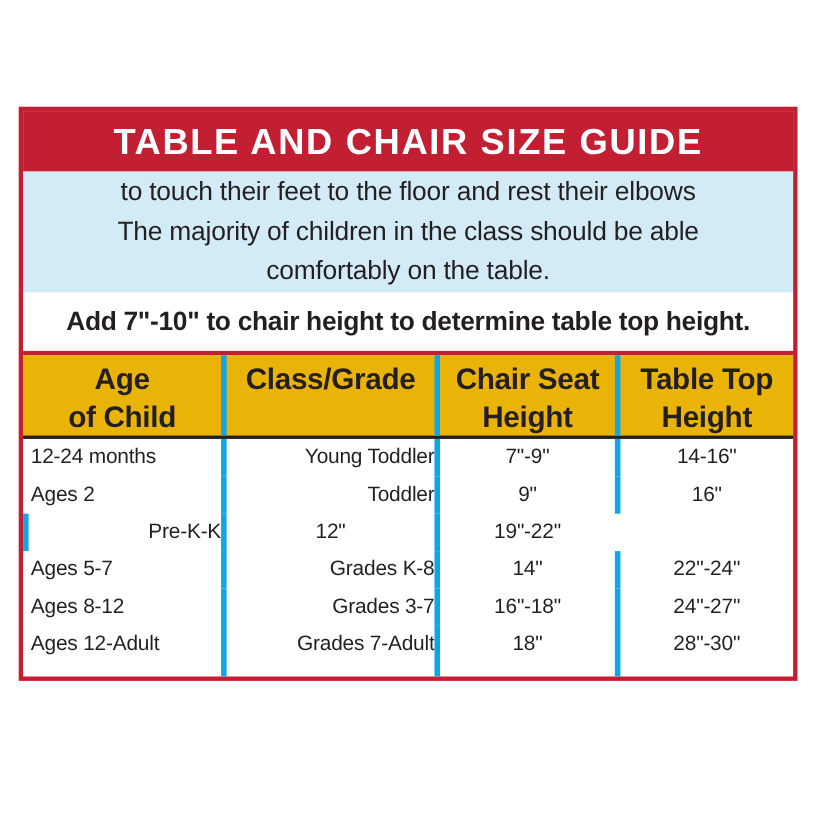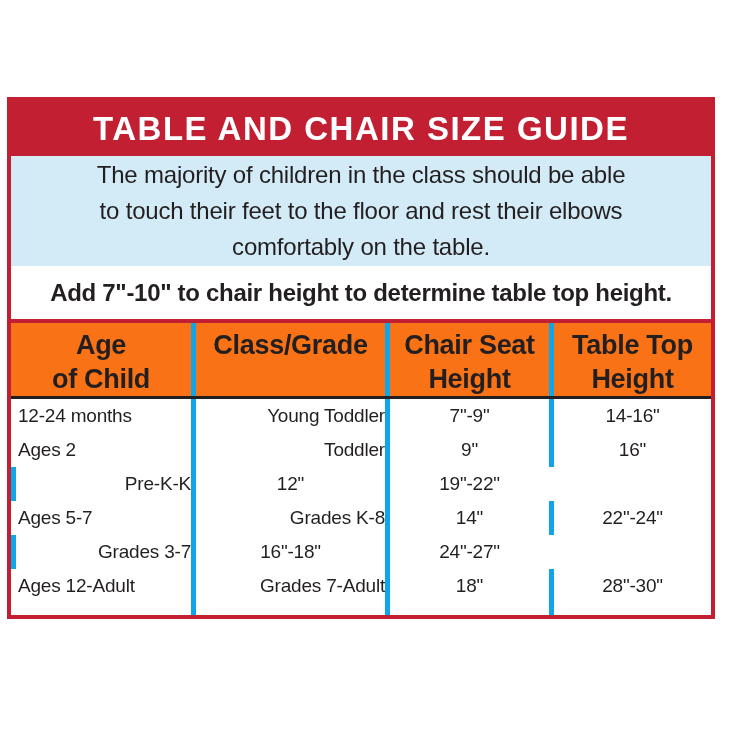--- a/index.html
+++ b/index.html
@@ -7,21 +7,21 @@
     width: 750px; height: 750px;
     background: #ffffff;
     font-family: "Liberation Sans", sans-serif;
     color: #231f20;
     overflow: hidden;
   }
   .stage { position: relative; width: 750px; height: 750px; }
 
   .card {
     position: absolute;
-    left: 7px; top: 97px;
+    left: 17px; top: 97px;
     width: 708px;
     border: 4px solid #c22032;
     background: #ffffff;
   }
 
   .banner {
     height: 55px;
     background: #c22032;
     display: flex; align-items: center; justify-content: center;
   }
@@ -57,21 +57,21 @@
     font-size: 24px;
     letter-spacing: -0.3px;
     white-space: nowrap;
   }
 
   .red-rule { height: 4px; background: #c22032; }
 
   .size-table { width: 100%; }
   .tr { display: grid; grid-template-columns: 180px 194px 164px 162px; }
 
-  .thead { background: #f97316; border-bottom: 3px solid #231f20; }
+  .thead { background: #eab308; border-bottom: 3px solid #231f20; }
   .th {
     min-height: 73px;
     padding-top: 5px;
     text-align: center;
     font-weight: 700;
     font-size: 27px;
     line-height: 34px;
     letter-spacing: -0.3px;
   }
 
@@ -95,22 +95,22 @@
 <body>
 
 <div class="stage">
   <div class="card">
 
     <div class="banner">
       <div class="banner-title">TABLE AND CHAIR SIZE GUIDE</div>
     </div>
 
     <div class="intro">
+      <div class="intro-line">to touch their feet to the floor and rest their elbows</div>
       <div class="intro-line">The majority of children in the class should be able</div>
-      <div class="intro-line">to touch their feet to the floor and rest their elbows</div>
       <div class="intro-line">comfortably on the table.</div>
     </div>
 
     <div class="instruction-band">
       <div class="instruction-text">Add 7"-10" to chair height to determine table top height.</div>
     </div>
 
     <div class="red-rule"></div>
 
     <div class="size-table">
@@ -156,20 +156,21 @@
       </div>
 
       <div class="tr">
         <div class="td col-age">Ages 5-7</div>
         <div class="td col-class b-left">Grades K-8</div>
         <div class="td col-seat b-left">14"</div>
         <div class="td col-top b-left">22"-24"</div>
       </div>
 
       <div class="tr">
+        <div class="td col-age">Ages 8-12</div>
         <div class="td col-class b-left">Grades 3-7</div>
         <div class="td col-seat b-left">16"-18"</div>
         <div class="td col-top b-left">24"-27"</div>
       </div>
 
       <div class="tr tbody-pad">
         <div class="td col-age">Ages 12-Adult</div>
         <div class="td col-class b-left">Grades 7-Adult</div>
         <div class="td col-seat b-left">18"</div>
         <div class="td col-top b-left">28"-30"</div>

